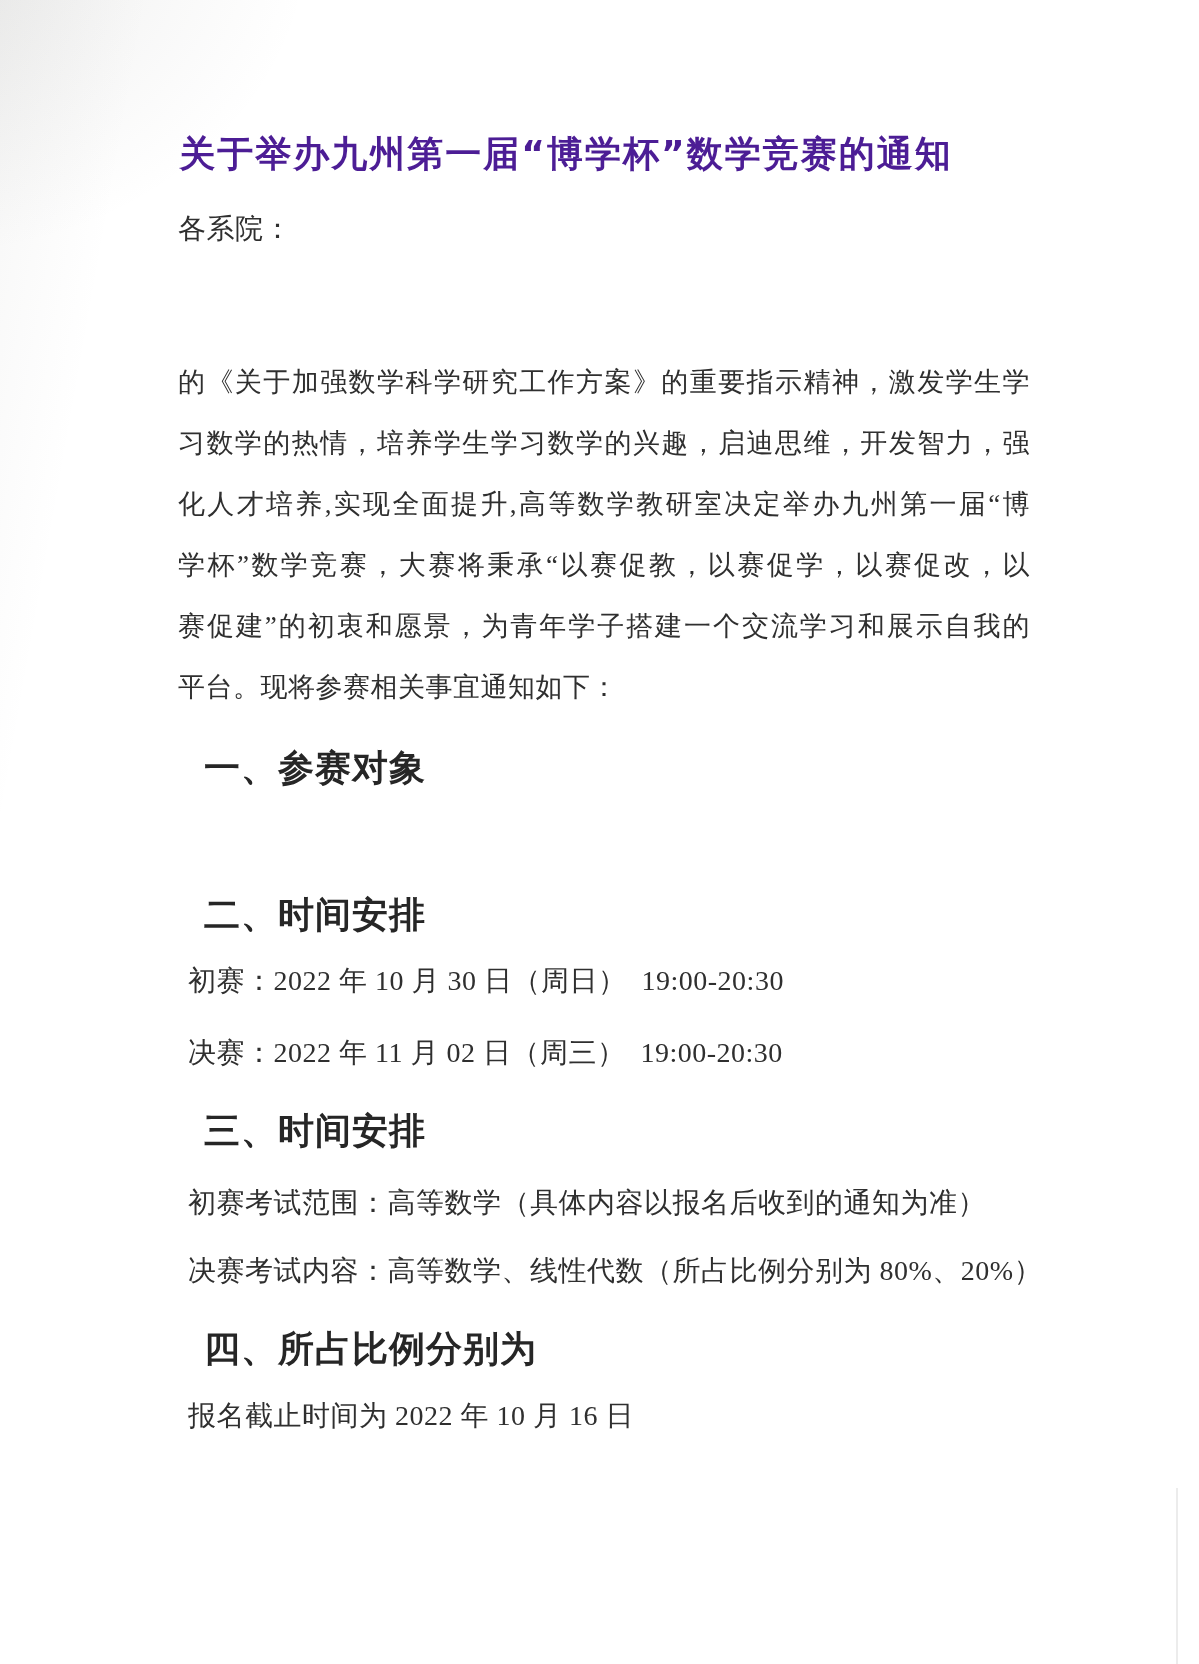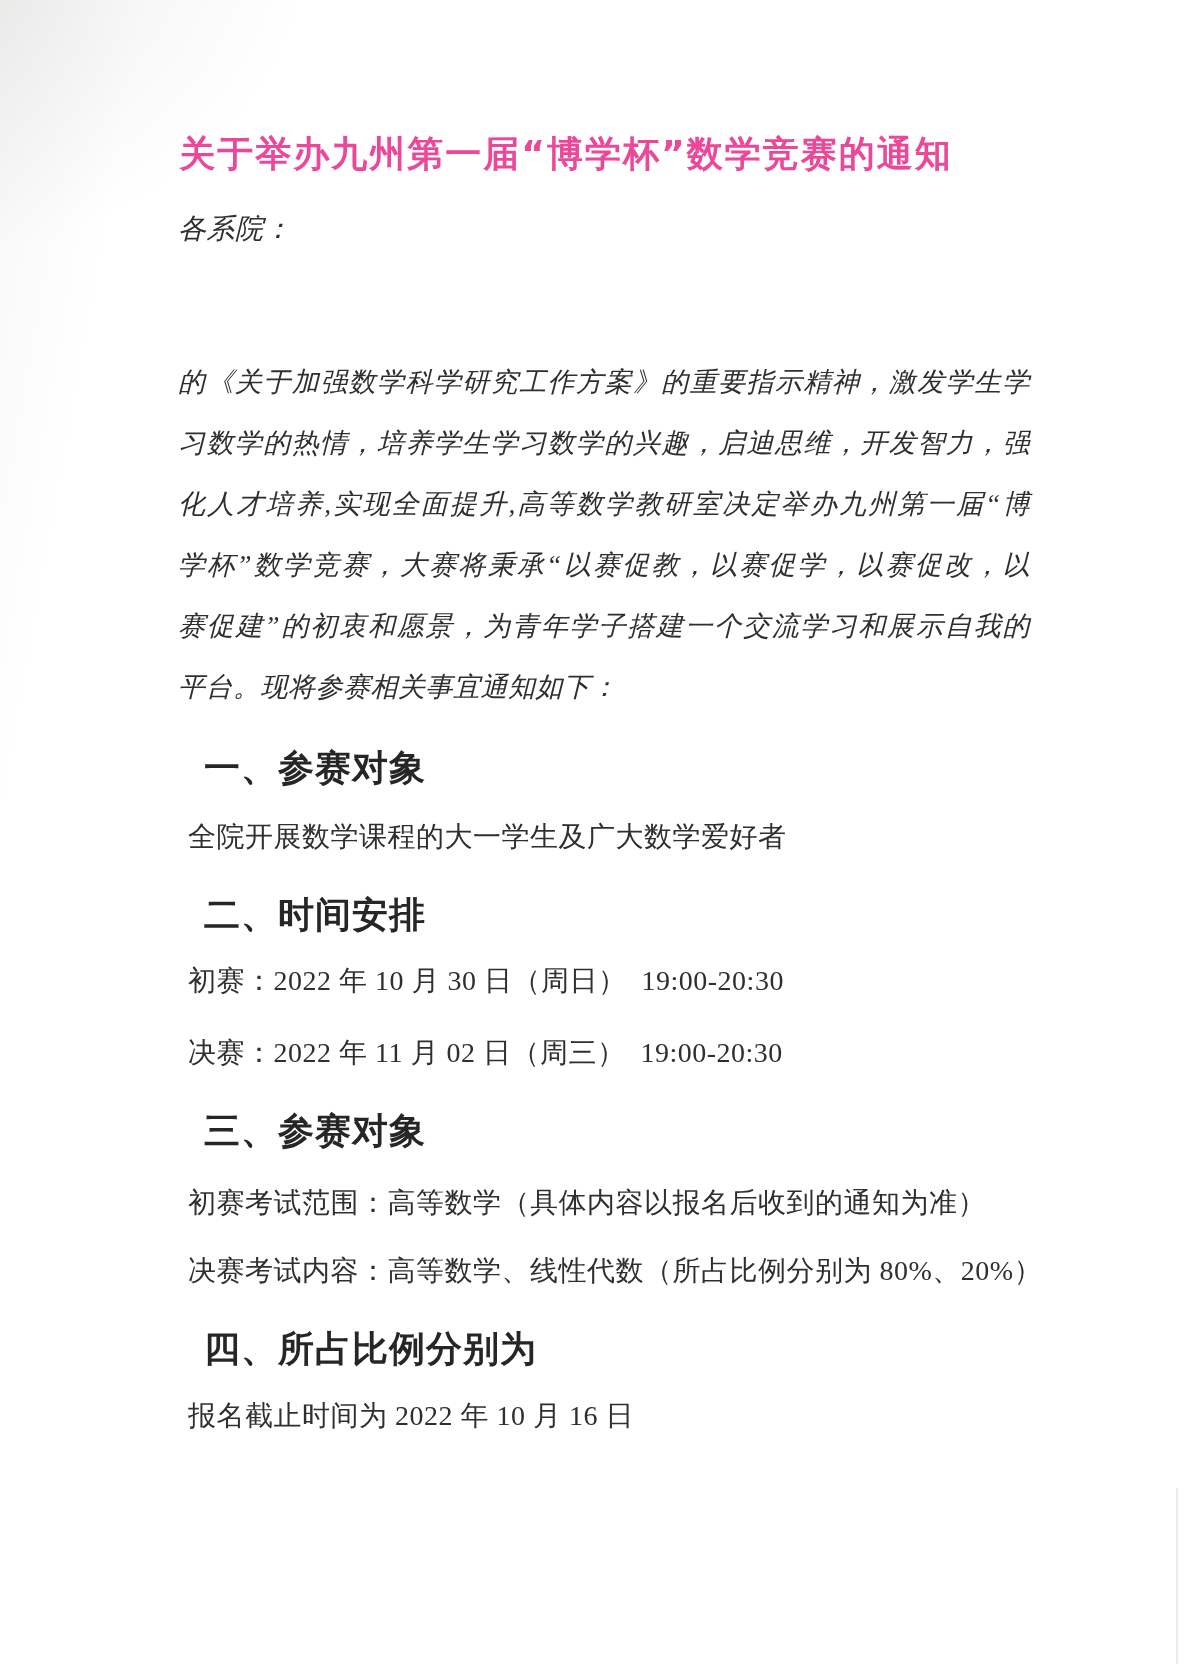--- a/index.html
+++ b/index.html
@@ -25,32 +25,31 @@
     position: absolute;
     top: 130px;
     left: 140px;
     width: 852px;
     margin: 0;
     text-align: center;
     font-family: "DejaVu Sans", "Liberation Sans", sans-serif;
     font-weight: bold;
     font-size: 36px;
     letter-spacing: 2px;
-    color: #ec4899;
+    color: #4c1d95;
     white-space: nowrap;
   }
   .line {
     position: absolute;
     left: 178px;
     width: 852px;
     box-sizing: border-box;
     font-size: 27px;
     line-height: 40px;
     letter-spacing: 0.5px;
-    font-style: italic;
   }
   .just {
     text-align: justify;
     text-align-last: justify;
   }
   .indent { padding-left: 56px; }
   .salutation { font-size: 28px; }
   .sec-heading {
     position: absolute;
     left: 204px;
@@ -90,27 +89,26 @@
   <div class="line salutation" style="top:209px">各系院：</div>
 
   <div class="line just" style="top:362px">的《关于加强数学科学研究工作方案》的重要指示精神，激发学生学</div>
   <div class="line just" style="top:423px">习数学的热情，培养学生学习数学的兴趣，启迪思维，开发智力，强</div>
   <div class="line just" style="top:484px">化人才培养,实现全面提升,高等数学教研室决定举办九州第一届“博</div>
   <div class="line just" style="top:545px">学杯”数学竞赛，大赛将秉承“以赛促教，以赛促学，以赛促改，以</div>
   <div class="line just" style="top:606px">赛促建”的初衷和愿景，为青年学子搭建一个交流学习和展示自我的</div>
   <div class="line" style="top:667px">平台。现将参赛相关事宜通知如下：</div>
 
   <div class="sec-heading" style="top:744px">一、参赛对象</div>
-  <div class="sec-line" style="top:818px">全院开展数学课程的大一学生及广大数学爱好者</div>
 
   <div class="sec-heading" style="top:891px">二、时间安排</div>
   <div class="sec-line" style="top:962px">初赛：2022 年 10 月 30 日（周日）  19:00-20:30</div>
   <div class="sec-line" style="top:1034px">决赛：2022 年 11 月 02 日（周三）  19:00-20:30</div>
 
-  <div class="sec-heading" style="top:1107px">三、参赛对象</div>
+  <div class="sec-heading" style="top:1107px">三、时间安排</div>
   <div class="sec-line" style="top:1184px">初赛考试范围：高等数学（具体内容以报名后收到的通知为准）</div>
   <div class="sec-line" style="top:1252px">决赛考试内容：高等数学、线性代数（所占比例分别为 80%、20%）</div>
 
   <div class="sec-heading" style="top:1325px">四、所占比例分别为</div>
   <div class="sec-line" style="top:1397px">报名截止时间为 2022 年 10 月 16 日</div>
 
   <div class="artifact-line"></div>
 </div>
 
 </body></html>

